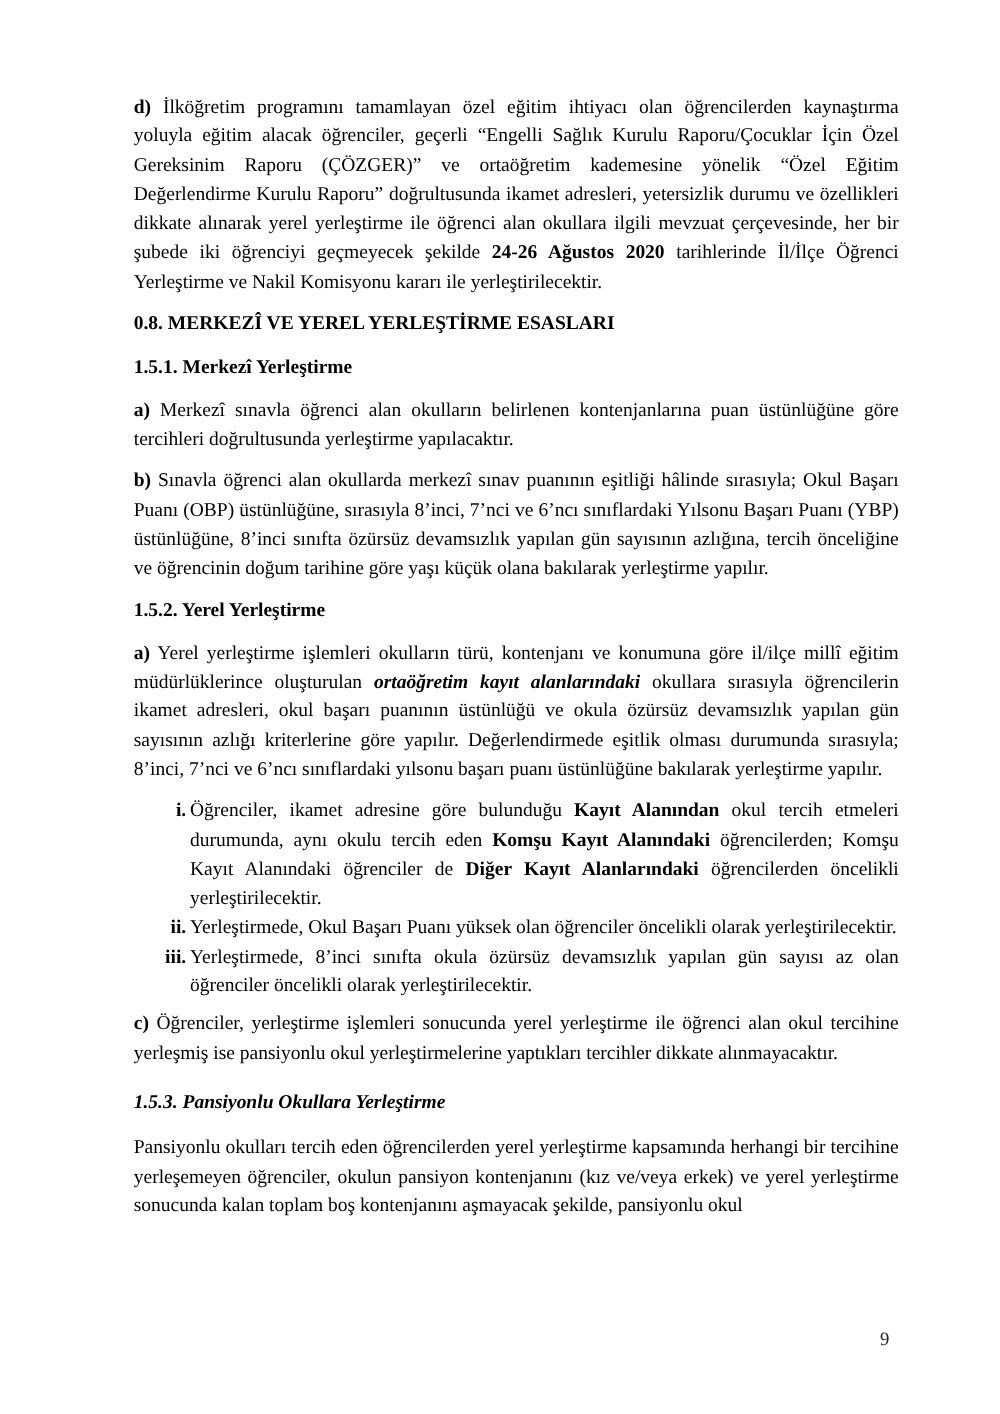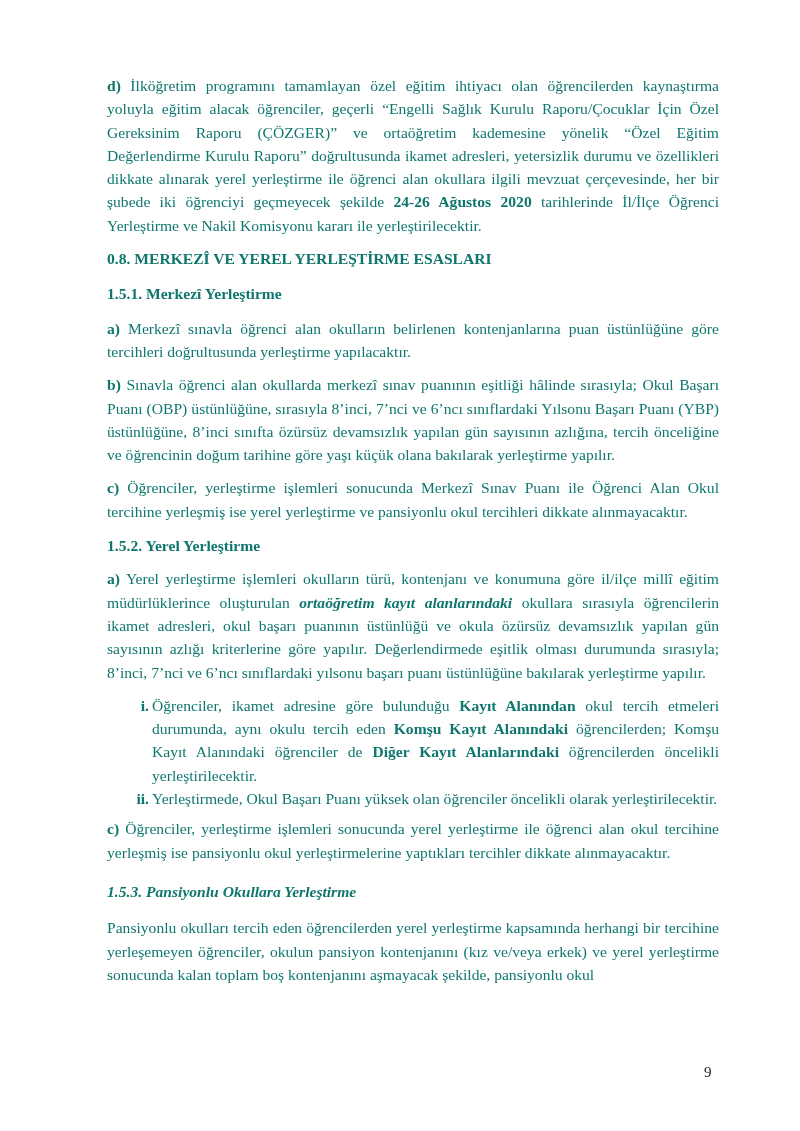--- a/index.html
+++ b/index.html
@@ -1,20 +1,20 @@
 <!DOCTYPE html>
 <html><head>
 <meta charset="utf-8">
 <style>
   html, body { margin: 0; padding: 0; background: #ffffff; }
   body { width: 800px; height: 1131px; position: relative; overflow: hidden; }
   .page {
     position: absolute; left: 107px; top: 74px; width: 612px;
     font-family: "Liberation Serif", serif; font-size: 15.6px; line-height: 23.3px;
-    color: #0f766e;
+    color: #000000;
   }
   p { margin: 0; text-align: justify; }
   .h { font-weight: bold; }
   b { font-weight: bold; }
   .bi { font-weight: bold; font-style: italic; }
   #p-d { }
   #h-15 { margin-top: 10px; }
   #h-151 { margin-top: 12px; }
   #p151a { margin-top: 11px; }
   #p151b { margin-top: 10px; }
@@ -41,30 +41,30 @@
   <p id="p-d"><b>d)</b><span> İlköğretim programını tamamlayan özel eğitim ihtiyacı olan öğrencilerden kaynaştırma yoluyla eğitim alacak öğrenciler, geçerli “Engelli Sağlık Kurulu Raporu/Çocuklar İçin Özel Gereksinim Raporu (ÇÖZGER)” ve ortaöğretim kademesine yönelik “Özel Eğitim Değerlendirme Kurulu Raporu” doğrultusunda ikamet adresleri, yetersizlik durumu ve özellikleri dikkate alınarak yerel yerleştirme ile öğrenci alan okullara ilgili mevzuat çerçevesinde, her bir şubede iki öğrenciyi geçmeyecek şekilde </span><b>24-26 Ağustos 2020</b><span> tarihlerinde İl/İlçe Öğrenci Yerleştirme ve Nakil Komisyonu kararı ile yerleştirilecektir.</span></p>
 
   <p id="h-15" class="h">0.8.  MERKEZÎ VE YEREL YERLEŞTİRME ESASLARI</p>
 
   <p id="h-151" class="h">1.5.1. Merkezî Yerleştirme</p>
 
   <p id="p151a"><b>a)</b><span> Merkezî sınavla öğrenci alan okulların belirlenen kontenjanlarına puan üstünlüğüne göre tercihleri doğrultusunda yerleştirme yapılacaktır.</span></p>
 
   <p id="p151b"><b>b)</b><span> Sınavla öğrenci alan okullarda merkezî sınav puanının eşitliği hâlinde sırasıyla; Okul Başarı Puanı (OBP) üstünlüğüne, sırasıyla 8’inci, 7’nci ve 6’ncı sınıflardaki Yılsonu Başarı Puanı (YBP) üstünlüğüne, 8’inci sınıfta özürsüz devamsızlık yapılan gün sayısının azlığına, tercih önceliğine ve öğrencinin doğum tarihine göre yaşı küçük olana bakılarak yerleştirme yapılır.</span></p>
 
-  <p id="p151c"><b>c)</b><span> Öğrenciler, yerleştirme işlemleri sonucunda Merkezî Sınav Puanı ile Öğrenci Alan Okul tercihine yerleşmiş ise yerel yerleştirme ve pansiyonlu okul tercihleri dikkate alınmayacaktır.</span></p>
 
   <p id="h-152" class="h">1.5.2. Yerel Yerleştirme</p>
 
   <p id="p152a"><b>a)</b><span> Yerel yerleştirme işlemleri okulların türü, kontenjanı ve konumuna göre il/ilçe millî eğitim müdürlüklerince oluşturulan </span><span class="bi">ortaöğretim kayıt alanlarındaki</span><span> okullara sırasıyla öğrencilerin ikamet adresleri, okul başarı puanının üstünlüğü ve okula özürsüz devamsızlık yapılan gün sayısının azlığı kriterlerine göre yapılır. Değerlendirmede eşitlik olması durumunda sırasıyla; 8’inci, 7’nci ve 6’ncı sınıflardaki yılsonu başarı puanı üstünlüğüne bakılarak yerleştirme yapılır.</span></p>
 
   <div id="p152b">
     <ol class="roman">
       <li><span class="num">i.</span><span>Öğrenciler, ikamet adresine göre bulunduğu </span><b>Kayıt Alanından</b><span> okul tercih etmeleri durumunda, aynı okulu tercih eden </span><b>Komşu Kayıt Alanındaki</b><span> öğrencilerden; Komşu Kayıt Alanındaki öğrenciler de </span><b>Diğer Kayıt Alanlarındaki</b><span> öğrencilerden öncelikli yerleştirilecektir.</span></li>
       <li><span class="num">ii.</span><span>Yerleştirmede, Okul Başarı Puanı yüksek olan öğrenciler öncelikli olarak yerleştirilecektir.</span></li>
+      <li><span class="num">iii.</span><span>Yerleştirmede, 8’inci sınıfta okula özürsüz devamsızlık yapılan gün sayısı az olan öğrenciler öncelikli olarak yerleştirilecektir.</span></li>
     </ol>
   </div>
 
   <p id="p152c"><b>c)</b><span> Öğrenciler, yerleştirme işlemleri sonucunda yerel yerleştirme ile öğrenci alan okul tercihine yerleşmiş ise pansiyonlu okul yerleştirmelerine yaptıkları tercihler dikkate alınmayacaktır.</span></p>
 
   <p id="h-153" class="h">1.5.3. Pansiyonlu Okullara Yerleştirme</p>
 
   <p id="p153">Pansiyonlu okulları tercih eden öğrencilerden yerel yerleştirme kapsamında herhangi bir tercihine yerleşemeyen öğrenciler, okulun pansiyon kontenjanını (kız ve/veya erkek) ve yerel yerleştirme sonucunda kalan toplam boş kontenjanını aşmayacak şekilde, pansiyonlu okul</p>
 
 </div>

